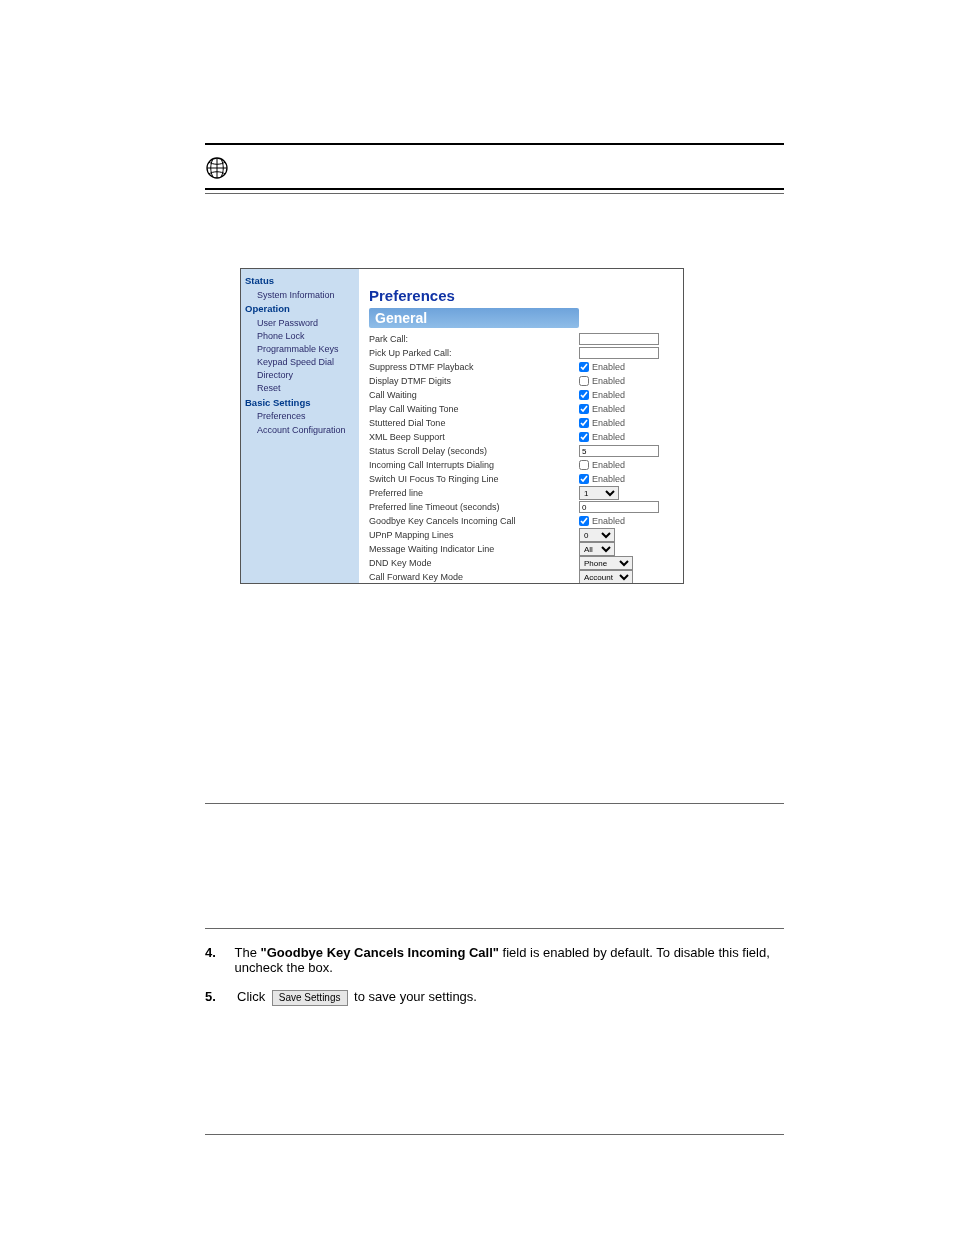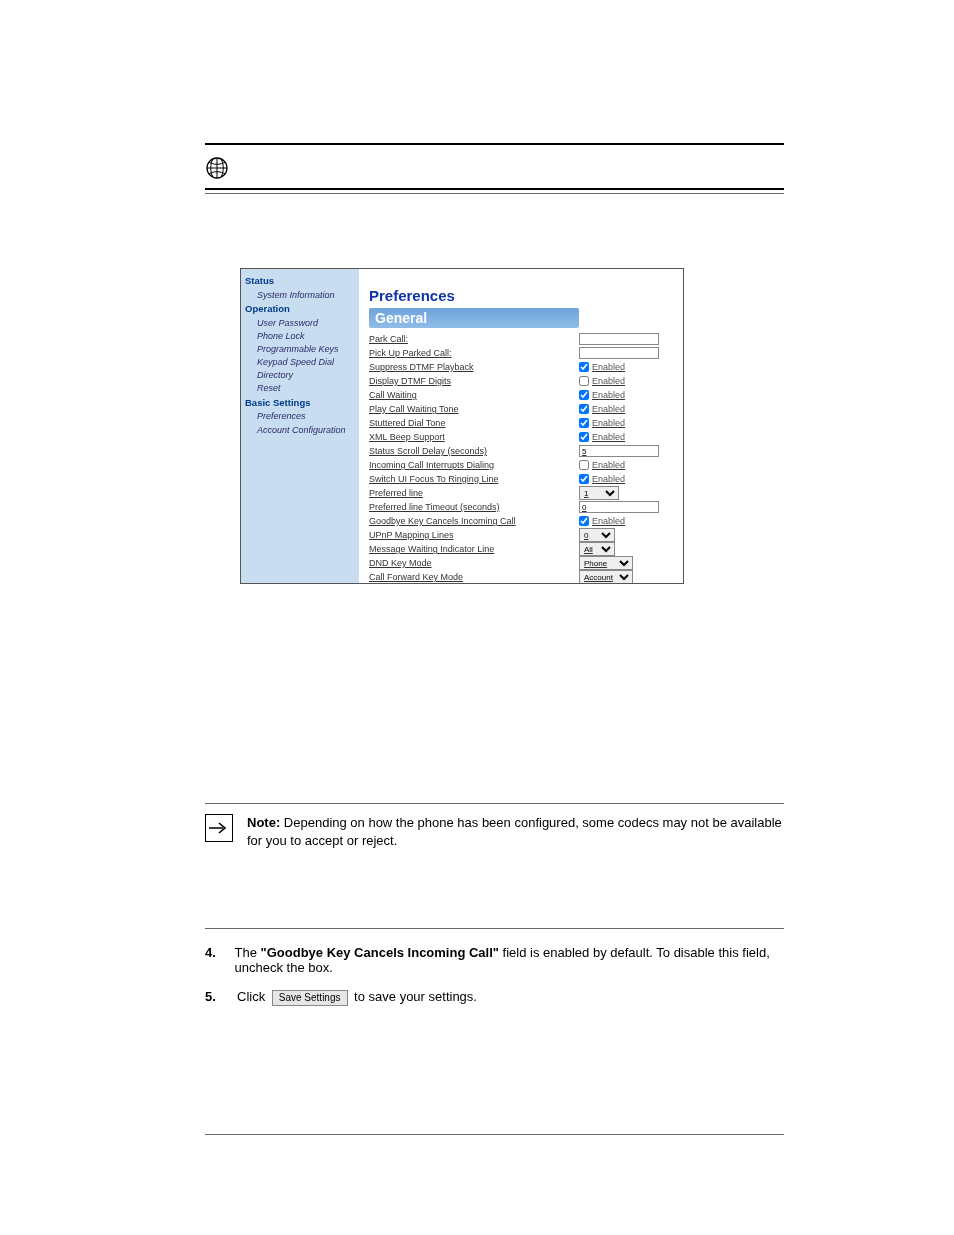--- a/index.html
+++ b/index.html
@@ -77,21 +77,20 @@
     color: #003a8a;
     font-weight: bold;
     font-size: 9.5px;
     margin-top: 2px;
   }
   .ui-sidebar .sub {
     color: #2a2a6a;
     padding-left: 12px;
     margin-top: 1px;
     cursor: pointer;
-    font-style: italic;
   }
   .ui-main {
     position: absolute;
     left: 118px; top:0; right:0; bottom:0;
     padding: 8px 8px 0 10px;
   }
   .ui-main h2 {
     color: #1033a5;
     font-size: 15px;
     font-weight: bold;
@@ -104,21 +103,20 @@
     font-size: 14px;
     font-weight: bold;
     padding: 2px 6px;
     width: 210px;
     border-radius: 2px;
     margin-bottom: 4px;
   }
   .prefs-table {
     font-size: 9px;
     color: #333;
-    text-decoration: underline;
   }
   .prefs-row {
     display: flex;
     align-items: center;
     height: 14px;
   }
   .prefs-row .lbl {
     width: 210px;
   }
   .prefs-row .ctrl {
@@ -397,30 +395,20 @@
               <select class="mini-select" style="width:54px"><option>Account</option></select>
             </div>
           </div>
 
       </div>
     </div>
   </div>
 
   <div class="note-block">
     <div class="note-rule"></div>
-    <div class="note-row">
-      <div class="note-icon">
-        <svg width="20" height="12" viewBox="0 0 20 12">
-            <path d="M0 6 H14 M10 1 L16 6 L10 11" stroke="#000" stroke-width="1.6" fill="none"></path>
-          </svg>
-      </div>
-      <div class="note-text">
-        <span class="bold">Note: </span><span>Depending on how the phone has been configured, some codecs may not be available for you to accept or reject.</span>
-      </div>
-    </div>
   </div>
 
   <div class="steps-block">
     <div class="step-line"></div>
     <div class="step">
       <div class="num">4.</div>
       <div class="txt">
         <span>The </span><span style="font-weight:bold">"Goodbye Key Cancels Incoming Call"</span><span> field is enabled by default. To disable this field, uncheck the box.</span>
       </div>
     </div>

